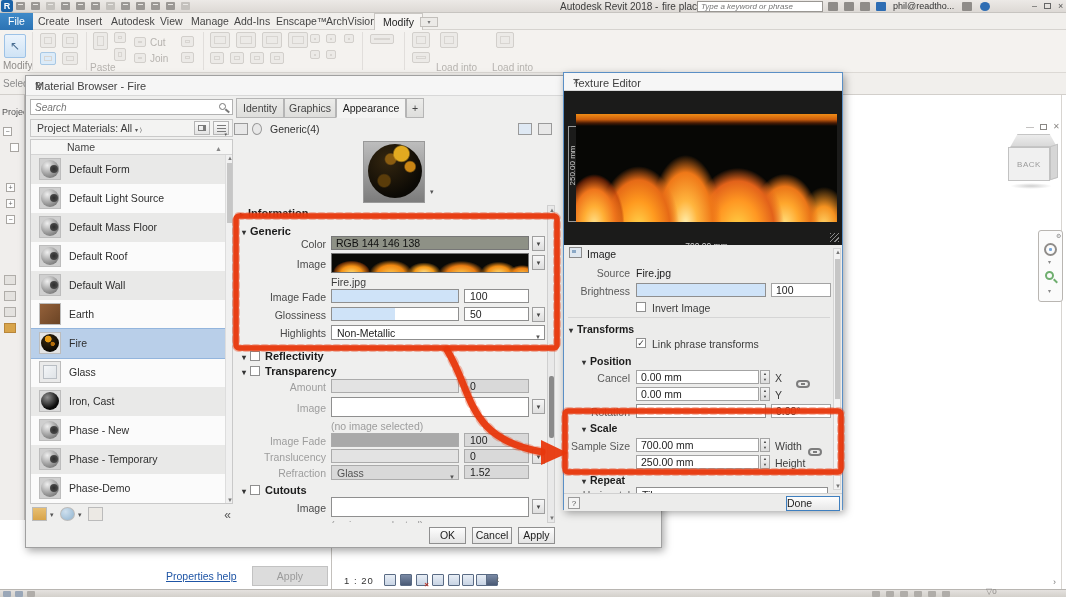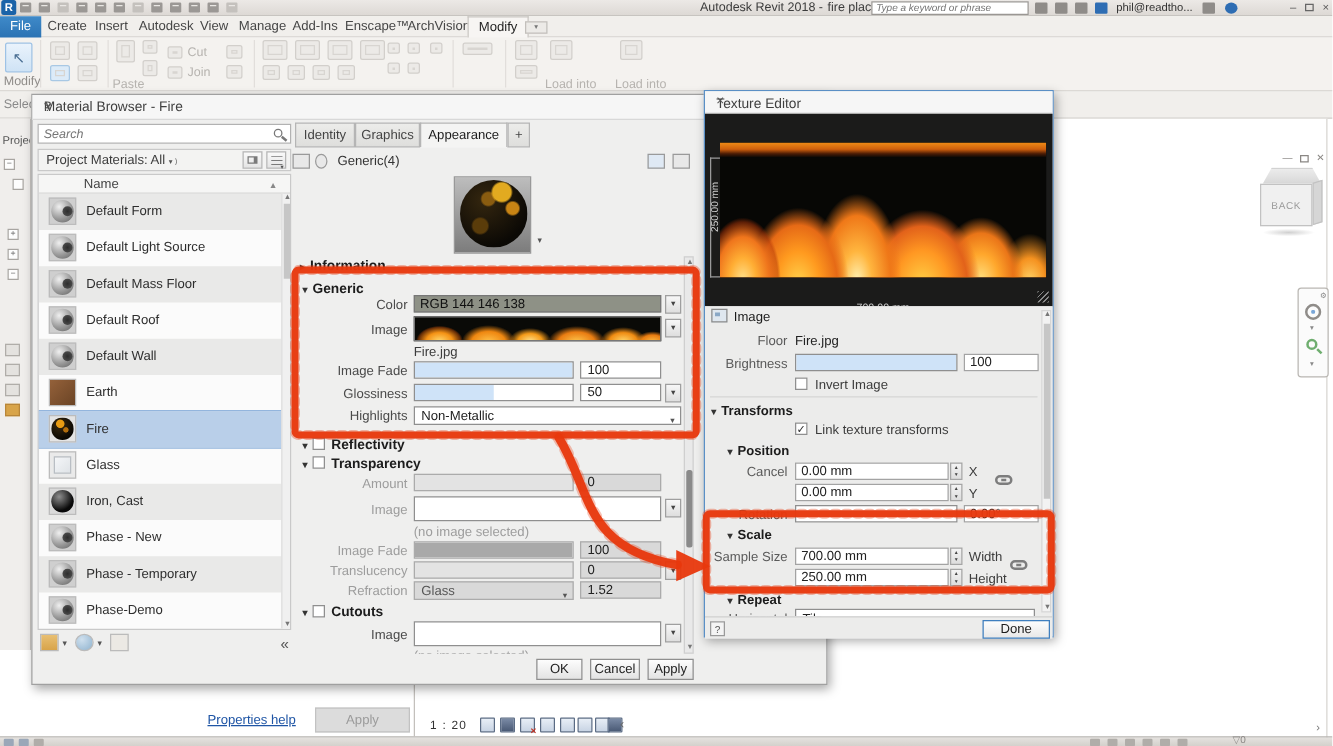--- a/index.html
+++ b/index.html
@@ -187,21 +187,21 @@
 .spin{position:absolute;left:196px;width:10px;height:14px;border:1px solid #a5a5a5;background:linear-gradient(#f4f4f4,#ddd);font-size:4px;line-height:6px;text-align:center;color:#444}
 .axis{position:absolute;left:211px;color:#3c3c3c;font-size:10.5px}
 .tval{position:absolute;left:207px;width:60px;height:14px;border:1px solid #a3a3a3;background:#fff;font-size:10.5px;color:#222;line-height:13px;padding-left:4px}
 .linkico{position:absolute;left:232px;width:14px;height:8px;border:2px solid #7d7d7d;border-radius:4px}
 .linkico::after{content:"";position:absolute;left:3px;top:1px;width:4px;height:2px;background:#7d7d7d}
 .tesec{position:absolute;font-weight:bold;color:#1c1c1c;font-size:10.5px}
 #te-sb{position:absolute;left:269px;top:3px;width:8px;height:242px;background:#f2f2f2;border:1px solid #d5d5d5}
 #te-sb .th{position:absolute;left:1px;top:10px;width:5px;height:140px;background:#c6c6c6}
 #te-bottom{position:absolute;left:0;top:420px;width:278px;height:18px;background:#ececeb;border-top:1px solid #d0d0d0}
 #te-help{position:absolute;left:4px;top:3px;width:12px;height:12px;border:1px solid #9a9a9a;background:#f4f4f4;font-size:8px;text-align:center;line-height:11px;color:#555}
-#te-done{position:absolute;left:222px;top:2px;width:54px;height:15px;background:linear-gradient(#fdfdfd,#e8e8e8);border:1px solid #3f7fbf;font-size:10.5px;text-align:center;line-height:13px;color:#1c1c1c}
+#te-done{position:absolute;left:222px;top:2px;width:54px;height:15px;background:linear-gradient(#fdfdfd,#e8e8e8);border:1px solid #3f7fbf;font-size:10.5px;line-height:13px;color:#1c1c1c}
 .teimg-ico{position:absolute;left:5px;top:2px;width:13px;height:11px;border:1px solid #8a8a8a;background:#dfe7ef}
 .teimg-ico::after{content:"";position:absolute;left:2px;top:2px;width:4px;height:3px;background:#8aa8c6}
 
 #anno{position:absolute;left:0;top:0;width:1066px;height:597px;z-index:50;pointer-events:none}
 </style>
 </head>
 <body>
 
 <div id="app">
 
@@ -548,37 +548,37 @@
 
         <span id="te-hlabel">700.00 mm</span>
       </div>
       <div id="te-grip"></div>
     </div>
 
     <div id="te-panel">
       <span class="teimg-ico"></span>
       <span class="abs" style="left:23px;top:3px;color:#1c1c1c;font-size:10.5px">Image</span>
 
-      <span class="telab" style="left:0;top:22px">Floor</span>
+      <span class="telab" style="left:0;top:22px">Source</span>
       <span class="abs" style="left:72px;top:22px;color:#222;font-size:10.5px">Fire.jpg</span>
 
       <span class="telab" style="left:0;top:40px">Brightness</span>
       <div class="slider" style="left:72px;top:38px;width:130px">
           <i style="width:100%"></i>
         </div>
       <div class="tval" style="top:38px">100</div>
 
       <span class="cb" style="position:absolute;left:72px;top:57px"></span>
       <span class="abs" style="left:88px;top:57px;color:#3c3c3c;font-size:10.5px">Invert Image</span>
 
       <div class="abs" style="left:4px;top:72px;width:262px;height:1px;background:#d5d5d5"></div>
 
       <div class="tesec" style="left:5px;top:78px"><span class="tri">▾</span><span>Transforms</span></div>
       <span class="cb" style="position:absolute;left:72px;top:93px">✓</span>
-      <span class="abs" style="left:88px;top:93px;color:#3c3c3c;font-size:10.5px">Link texture transforms</span>
+      <span class="abs" style="left:88px;top:93px;color:#3c3c3c;font-size:10.5px">Link phrase transforms</span>
 
       <div class="tesec" style="left:18px;top:110px"><span class="tri">▾</span><span>Position</span></div>
 
       <span class="telab" style="left:0;top:127px">Cancel</span>
       <input class="tein" style="top: 125px;" value="0.00 mm">
       <span class="spin" style="top:125px">▲<br>▼</span>
       <span class="axis" style="top:127px">X</span>
       <span class="linkico" style="top:135px"></span>
       <input class="tein" style="top: 142px;" value="0.00 mm">
       <span class="spin" style="top:142px">▲<br>▼</span>

